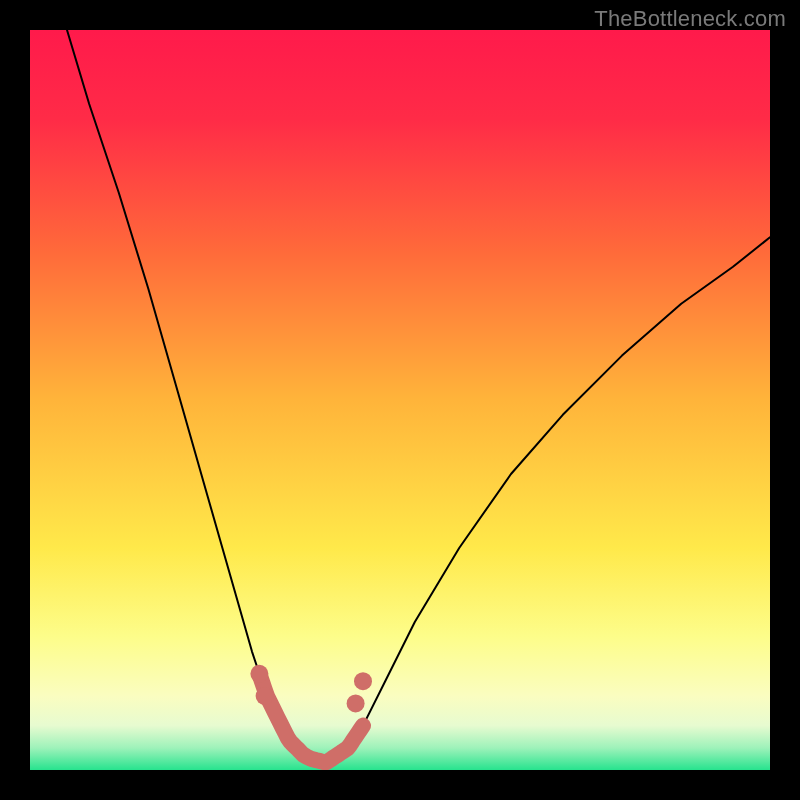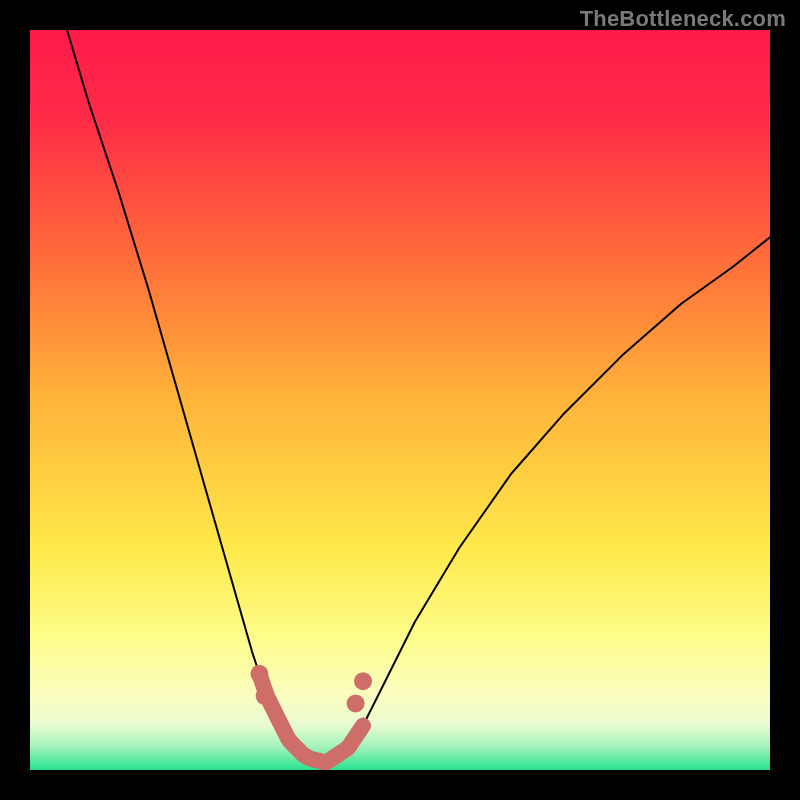--- a/index.html
+++ b/index.html
@@ -16,21 +16,21 @@
     width: 800px;
     height: 800px;
     background: #000;
   }
   .watermark {
     position: absolute;
     top: 6px;
     right: 14px;
     color: #7a7a7a;
     font-size: 22px;
-    font-weight: 700;
+    font-weight: 400;
     letter-spacing: 0.2px;
     z-index: 5;
   }
   .plot {
     position: absolute;
     left: 30px;
     top: 30px;
     width: 740px;
     height: 740px;
   }

